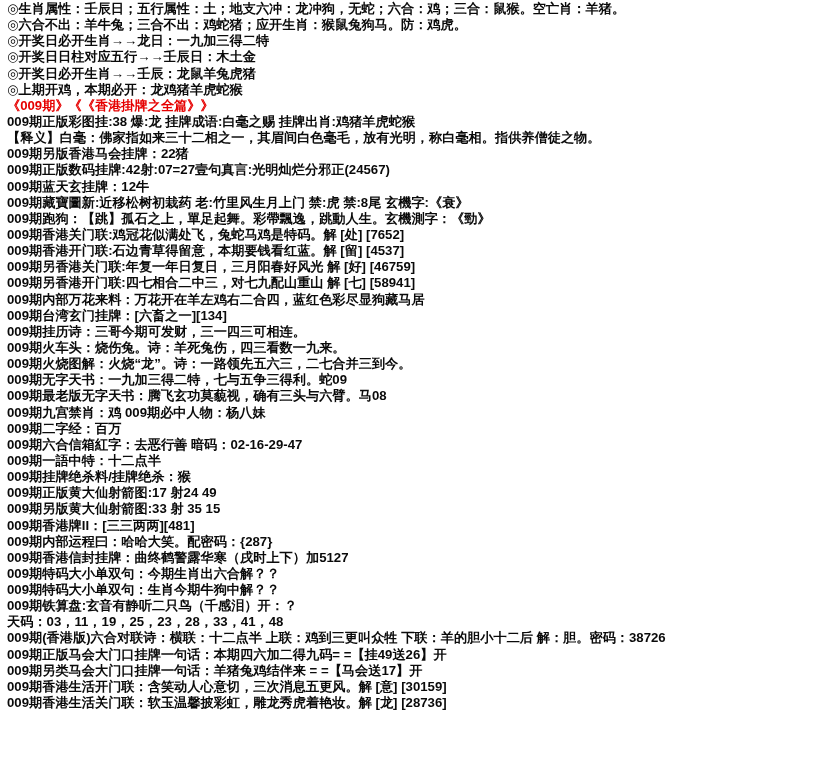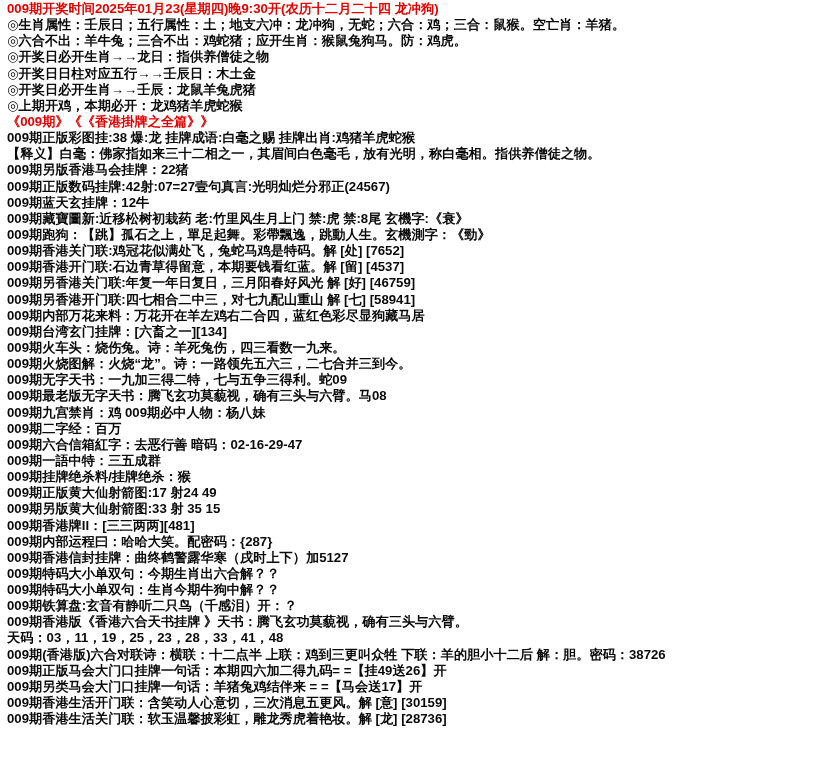--- a/index.html
+++ b/index.html
@@ -27,59 +27,58 @@
   }
   .line.red {
     color: #e60000;
   }
 </style>
 </head>
 <body>
 
 <div class="page">
   <div id="lines-container">
-      <div class="line red">009期开奖时间2025年01月23(星期四)晚9:30开(农历十二月二十四 龙冲狗)</div>
       <div class="line">◎生肖属性：壬辰日；五行属性：土；地支六冲：龙冲狗，无蛇；六合：鸡；三合：鼠猴。空亡肖：羊猪。</div>
       <div class="line">◎六合不出：羊牛兔；三合不出：鸡蛇猪；应开生肖：猴鼠兔狗马。防：鸡虎。</div>
-      <div class="line">◎开奖日必开生肖→→龙日：指供养僧徒之物</div>
+      <div class="line">◎开奖日必开生肖→→龙日：一九加三得二特</div>
       <div class="line">◎开奖日日柱对应五行→→壬辰日：木土金</div>
       <div class="line">◎开奖日必开生肖→→壬辰：龙鼠羊兔虎猪</div>
       <div class="line">◎上期开鸡，本期必开：龙鸡猪羊虎蛇猴</div>
       <div class="line red">《009期》《《香港掛牌之全篇》》</div>
       <div class="line">009期正版彩图挂:38 爆:龙 挂牌成语:白毫之赐 挂牌出肖:鸡猪羊虎蛇猴</div>
       <div class="line">【释义】白毫：佛家指如来三十二相之一，其眉间白色毫毛，放有光明，称白毫相。指供养僧徒之物。</div>
       <div class="line">009期另版香港马会挂牌：22猪</div>
       <div class="line">009期正版数码挂牌:42射:07=27壹句真言:光明灿烂分邪正(24567)</div>
       <div class="line">009期蓝天玄挂牌：12牛</div>
       <div class="line">009期藏寶圖新:近移松树初栽药 老:竹里风生月上门 禁:虎 禁:8尾 玄機字:《衰》</div>
       <div class="line">009期跑狗：【跳】孤石之上，單足起舞。彩帶飄逸，跳動人生。玄機測字：《勁》</div>
       <div class="line">009期香港关门联:鸡冠花似满处飞，兔蛇马鸡是特码。解 [处] [7652]</div>
       <div class="line">009期香港开门联:石边青草得留意，本期要钱看红蓝。解 [留] [4537]</div>
       <div class="line">009期另香港关门联:年复一年日复日，三月阳春好风光 解 [好] [46759]</div>
       <div class="line">009期另香港开门联:四七相合二中三，对七九配山重山 解 [七] [58941]</div>
       <div class="line">009期内部万花来料：万花开在羊左鸡右二合四，蓝红色彩尽显狗藏马居</div>
       <div class="line">009期台湾玄门挂牌：[六畜之一][134]</div>
+      <div class="line">009期挂历诗：三哥今期可发财，三一四三可相连。</div>
       <div class="line">009期火车头：烧伤兔。诗：羊死兔伤，四三看数一九来。</div>
       <div class="line">009期火烧图解：火烧“龙”。诗：一路领先五六三，二七合并三到今。</div>
       <div class="line">009期无字天书：一九加三得二特，七与五争三得利。蛇09</div>
       <div class="line">009期最老版无字天书：腾飞玄功莫藐视，确有三头与六臂。马08</div>
       <div class="line">009期九宫禁肖：鸡   009期必中人物：杨八妹</div>
       <div class="line">009期二字经：百万</div>
       <div class="line">009期六合信箱紅字：去恶行善 暗码：02-16-29-47</div>
-      <div class="line">009期一語中特：三五成群</div>
+      <div class="line">009期一語中特：十二点半</div>
       <div class="line">009期挂牌绝杀料/挂牌绝杀：猴</div>
       <div class="line">009期正版黄大仙射箭图:17 射24 49</div>
       <div class="line">009期另版黄大仙射箭图:33 射 35 15</div>
       <div class="line">009期香港牌II：[三三两两][481]</div>
       <div class="line">009期内部运程曰：哈哈大笑。配密码：{287}</div>
       <div class="line">009期香港信封挂牌：曲终鹤警露华寒（戌时上下）加5127</div>
       <div class="line">009期特码大小单双句：今期生肖出六合解？？</div>
       <div class="line">009期特码大小单双句：生肖今期牛狗中解？？</div>
       <div class="line">009期铁算盘:玄音有静听二只鸟（千感泪）开：？</div>
-      <div class="line">009期香港版《香港六合天书挂牌 》天书：腾飞玄功莫藐视，确有三头与六臂。</div>
       <div class="line">天码：03，11，19，25，23，28，33，41，48</div>
       <div class="line">009期(香港版)六合对联诗：横联：十二点半 上联：鸡到三更叫众牲 下联：羊的胆小十二后 解：胆。密码：38726</div>
       <div class="line">009期正版马会大门口挂牌一句话：本期四六加二得九码= =【挂49送26】开</div>
       <div class="line">009期另类马会大门口挂牌一句话：羊猪兔鸡结伴来 = =【马会送17】开</div>
       <div class="line">009期香港生活开门联：含笑动人心意切，三次消息五更风。解 [意] [30159]</div>
       <div class="line">009期香港生活关门联：软玉温馨披彩虹，雕龙秀虎着艳妆。解 [龙] [28736]</div>
     </div>
 </div>
 
 </body></html>

